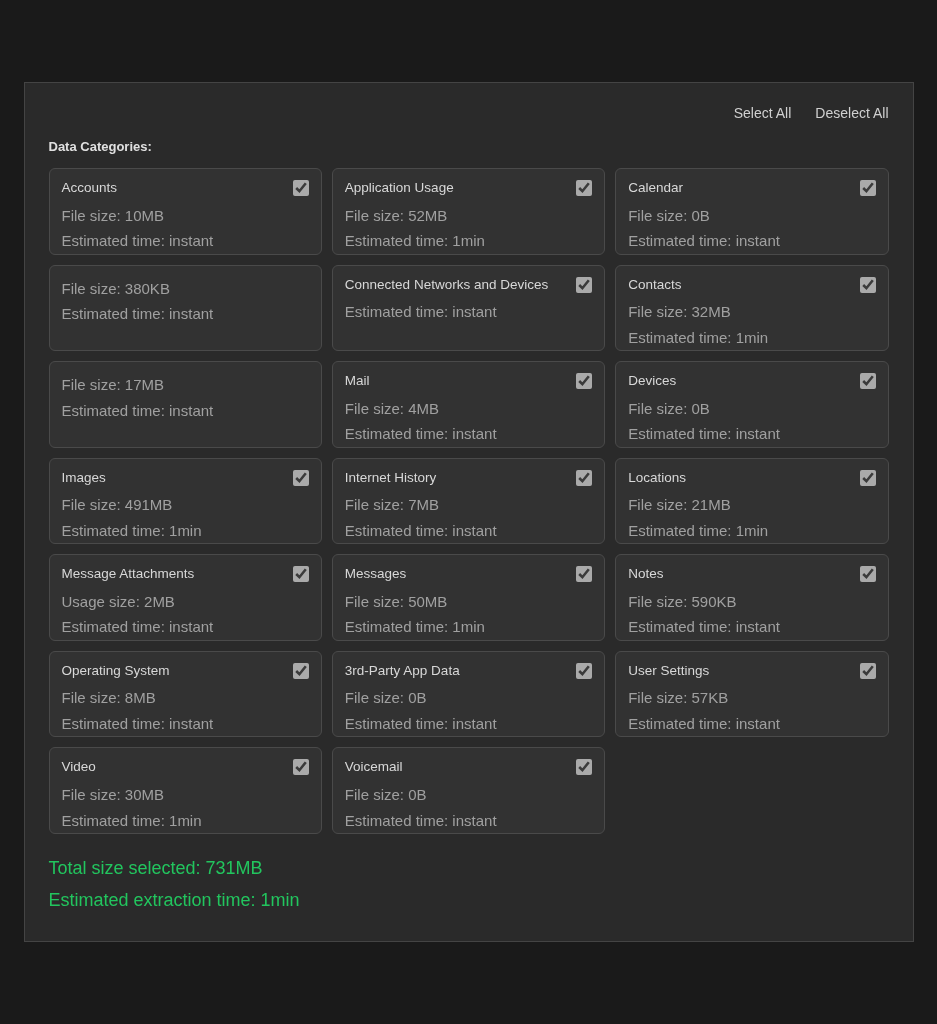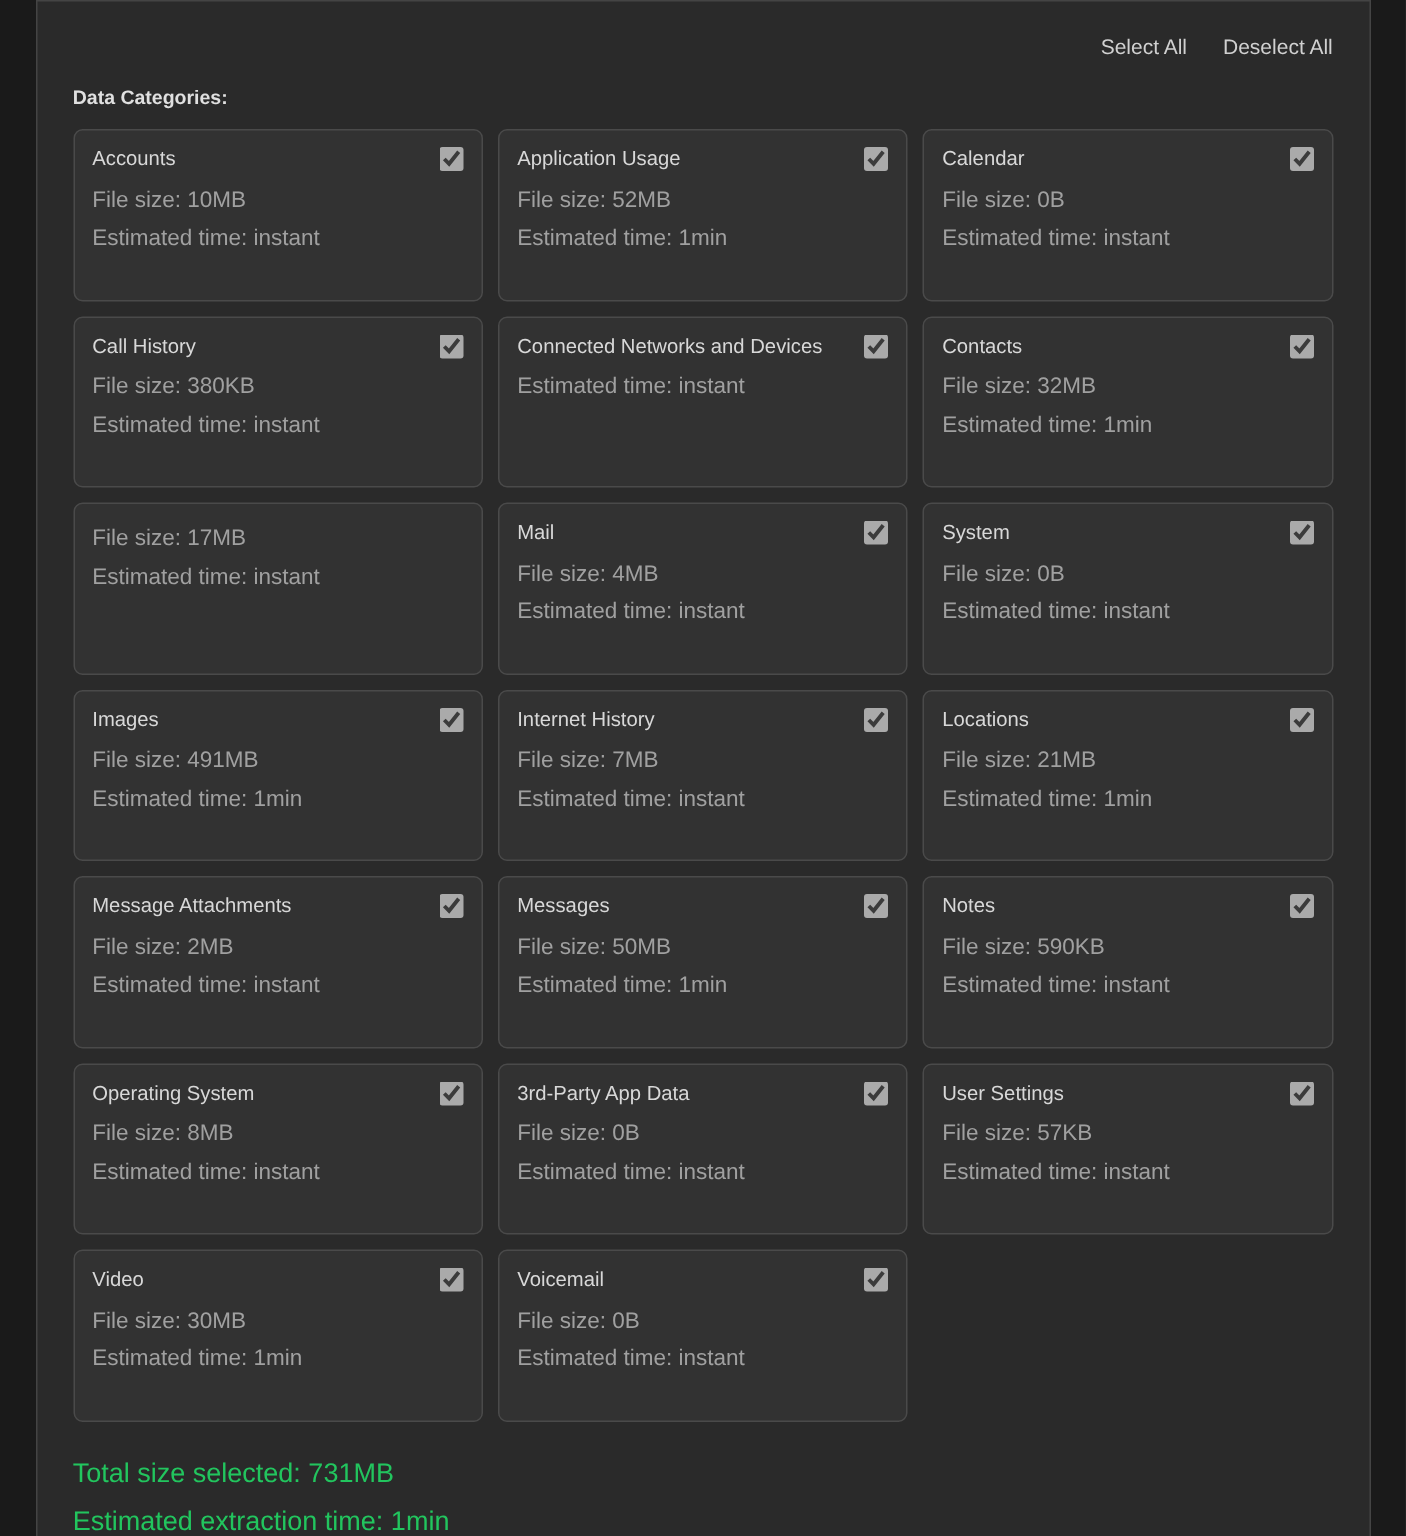--- a/index.html
+++ b/index.html
@@ -52,21 +52,21 @@
     .grid {
       display: grid;
       grid-template-columns: repeat(3, 1fr);
       gap: 10px;
     }
 
     .card {
       background: #323232;
       border: 1px solid #4a4a4a;
       border-radius: 6px;
-      padding: 10px 12px 28px;
+      padding: 10px 12px 0;
       position: relative;
     }
 
     .card-header {
       display: flex;
       justify-content: space-between;
       align-items: flex-start;
       margin-bottom: 6px;
     }
 
@@ -134,24 +134,20 @@
     </div>
       <div class="card">
       <div class="card-header">
         <span class="card-title">Calendar</span>
         <input type="checkbox" class="card-checkbox" checked="" style="">
       </div>
       <div class="card-info">File size: 0B</div>
       <div class="card-info">Estimated time: instant</div>
     </div>
       <div class="card">
-      <div class="card-header">
-        <span class="card-title">Call History</span>
-        <input type="checkbox" class="card-checkbox" checked="" style="">
-      </div>
       <div class="card-info">File size: 380KB</div>
       <div class="card-info">Estimated time: instant</div>
     </div>
       <div class="card">
       <div class="card-header">
         <span class="card-title">Connected Networks and Devices</span>
         <input type="checkbox" class="card-checkbox" checked="" style="">
       </div>
       <div class="card-info">Estimated time: instant</div>
     </div>
@@ -170,21 +166,21 @@
       <div class="card">
       <div class="card-header">
         <span class="card-title">Mail</span>
         <input type="checkbox" class="card-checkbox" checked="" style="">
       </div>
       <div class="card-info">File size: 4MB</div>
       <div class="card-info">Estimated time: instant</div>
     </div>
       <div class="card">
       <div class="card-header">
-        <span class="card-title">System</span>
+        <span class="card-title">Devices</span>
         <input type="checkbox" class="card-checkbox" checked="" style="">
       </div>
       <div class="card-info">File size: 0B</div>
       <div class="card-info">Estimated time: instant</div>
     </div>
       <div class="card">
       <div class="card-header">
         <span class="card-title">Images</span>
         <input type="checkbox" class="card-checkbox" checked="" style="">
       </div>
@@ -205,21 +201,21 @@
         <input type="checkbox" class="card-checkbox" checked="" style="">
       </div>
       <div class="card-info">File size: 21MB</div>
       <div class="card-info">Estimated time: 1min</div>
     </div>
       <div class="card">
       <div class="card-header">
         <span class="card-title">Message Attachments</span>
         <input type="checkbox" class="card-checkbox" checked="" style="">
       </div>
-      <div class="card-info">File size: 2MB</div>
+      <div class="card-info">Usage size: 2MB</div>
       <div class="card-info">Estimated time: instant</div>
     </div>
       <div class="card">
       <div class="card-header">
         <span class="card-title">Messages</span>
         <input type="checkbox" class="card-checkbox" checked="" style="">
       </div>
       <div class="card-info">File size: 50MB</div>
       <div class="card-info">Estimated time: 1min</div>
     </div>

